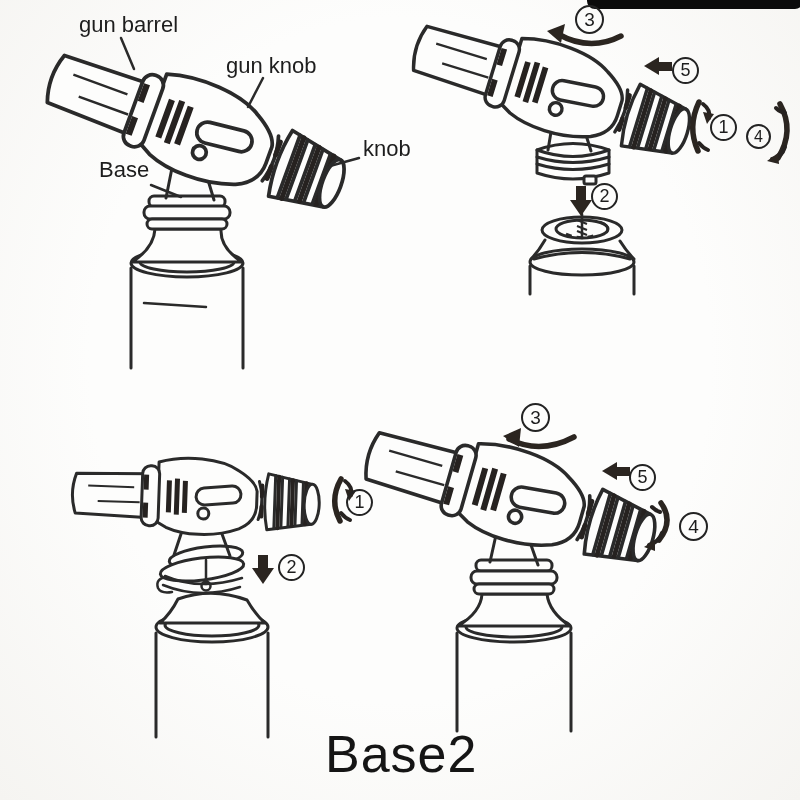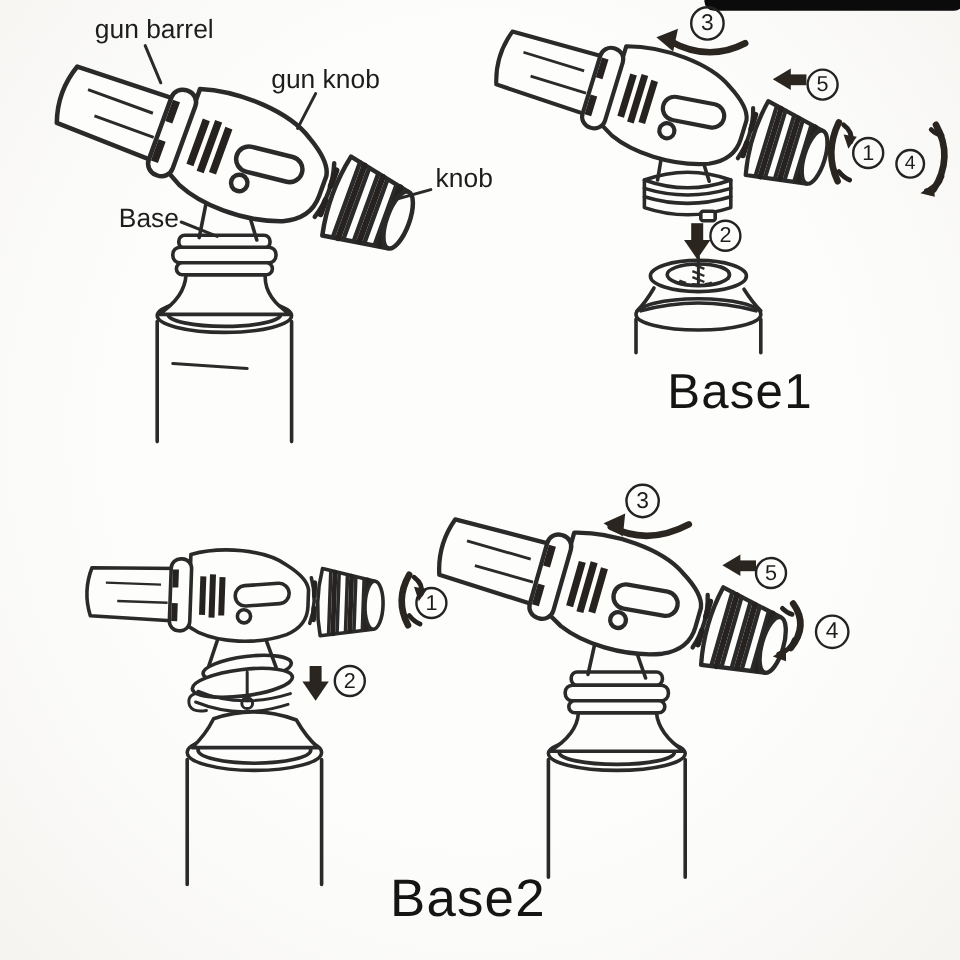--- a/index.html
+++ b/index.html
@@ -185,24 +185,23 @@
         <polygon class="af" points="644,547 655,540 655,551"></polygon>
       </g>
     </g>
   </svg>
 
   <div id="topbar"></div>
 
   <div class="label" style="left:79px;top:12px">gun barrel</div>
   <div class="label" style="left:226px;top:53px">gun knob</div>
   <div class="label" style="left:363px;top:136px">knob</div>
-  <div class="label" style="left:99px;top:169px">Base</div>
-
-  <div class="caption" style="left:556px;top:303px">Base1</div>
-  <div class="caption" style="left:325px;top:724px;font-size:44px">Base2</div>
+  <div class="label" style="left:99px;top:157px">Base</div>
+
+  <div class="caption" style="left:325px;top:724px;font-size:52px">Base2</div>
 
   <div class="numcircle d28" style="left:575px;top:5px">3</div>
   <div class="numcircle d26" style="left:672px;top:57px">5</div>
   <div class="numcircle d26" style="left:710px;top:114px">1</div>
   <div class="numcircle d24" style="left:746px;top:124px">4</div>
   <div class="numcircle d26" style="left:591px;top:183px">2</div>
 
   <div class="numcircle d26" style="left:346px;top:489px">1</div>
   <div class="numcircle d26" style="left:278px;top:554px">2</div>
 

